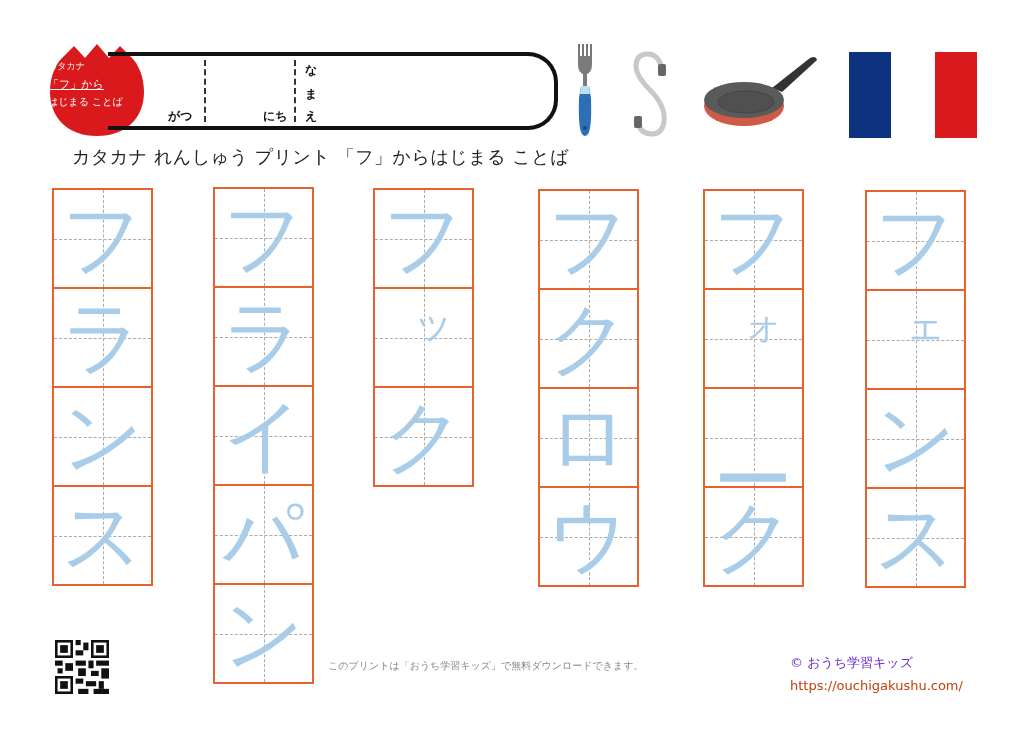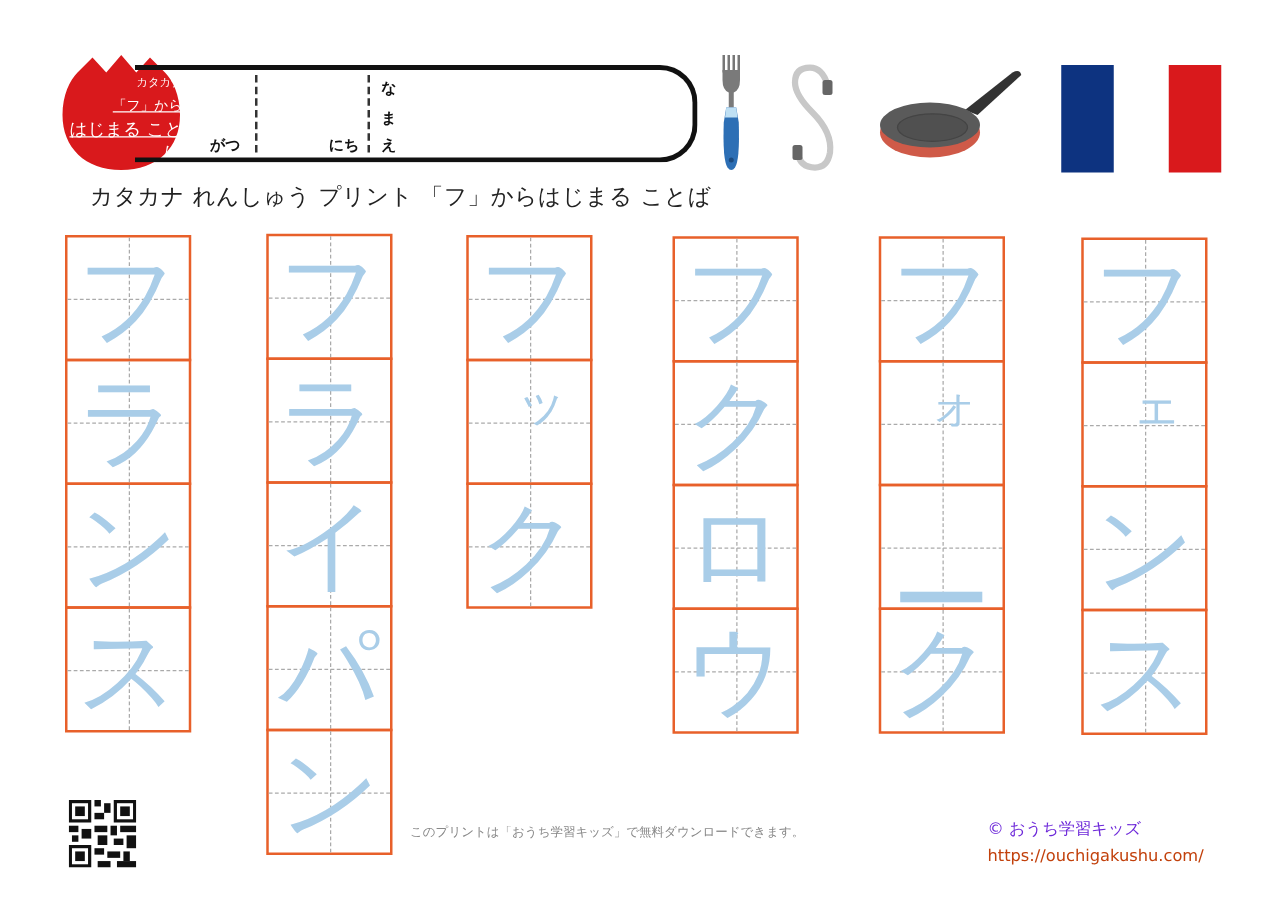--- a/index.html
+++ b/index.html
@@ -1,20 +1,20 @@
 <!DOCTYPE html>
 <html><head>
 <meta charset="utf-8">
 <style>
   html,body{margin:0;padding:0;background:#fff;}
   body{width:1024px;height:730px;position:relative;overflow:hidden;font-family:"DejaVu Sans",sans-serif;}
   .abs{position:absolute;}
   .badge{left:48px;top:40px;width:98px;height:98px;}
   .badge svg{position:absolute;left:0;top:0;}
-  .badge-text{position:absolute;left:0;width:98px;text-align:right;color:#fff;}
+  .badge-text{position:absolute;left:0;width:98px;text-align:left;color:#fff;}
   .namebar{left:108px;top:52px;width:450px;height:78px;border:4px solid #111;border-left:none;border-radius:0 30px 30px 0;box-sizing:border-box;}
   .namebar .dash{position:absolute;top:4px;bottom:4px;border-left:2px dashed #333;}
   .lbl{position:absolute;font-weight:bold;font-size:12px;color:#111;}
   .title{left:72px;top:145px;font-size:18px;color:#222;letter-spacing:0.5px;white-space:nowrap;}
   .col{position:absolute;width:101px;}
   .cell{position:relative;width:101px;height:101px;box-sizing:border-box;border:2px solid #e8602a;margin-top:-2px;}
   .cell:first-child{margin-top:0;}
   .cell .vg{position:absolute;left:50%;top:0;bottom:0;border-left:1.5px dashed #aaa;}
   .cell .hg{position:absolute;top:50%;left:0;right:0;border-top:1.5px dashed #aaa;}
   .cell .ch{position:absolute;left:0;right:0;top:0;bottom:0;display:flex;align-items:center;justify-content:center;font-size:80px;color:#a9cde8;line-height:1;font-family:"DejaVu Sans",sans-serif;}
@@ -27,21 +27,21 @@
 </style>
 </head>
 <body>
 
 <div class="abs badge">
   <svg width="98" height="98" viewBox="0 0 98 98">
     <path d="M49 96 C20 96 2 78 2 52 C2 36 8 24 14 18 L26 6 L37 18 L49 4 L61 18 L72 6 L84 18 C90 24 96 36 96 52 C96 78 78 96 49 96 Z" fill="#d9191c"></path>
   </svg>
   <div class="badge-text" style="top:20px;font-size:9px;">カタカナ</div>
   <div class="badge-text" style="top:37px;font-size:11px;text-decoration:underline;">「フ」から</div>
-  <div class="badge-text" style="top:55px;font-size:14px;text-decoration:underline;">はじまる ことば</div>
+  <div class="badge-text" style="top:55px;font-size:10px;">はじまる ことば</div>
 </div>
 
 <div class="abs namebar">
   <div class="dash" style="left:96px;"></div>
   <div class="dash" style="left:186px;"></div>
   <div class="lbl" style="left:60px;top:52px;font-family:Liberation Serif, serif;">がつ</div>
   <div class="lbl" style="left:155px;top:52px;">にち</div>
   <div class="lbl" style="left:197px;top:6px;">な</div>
   <div class="lbl" style="left:197px;top:30px;">ま</div>
   <div class="lbl" style="left:197px;top:52px;">え</div>

